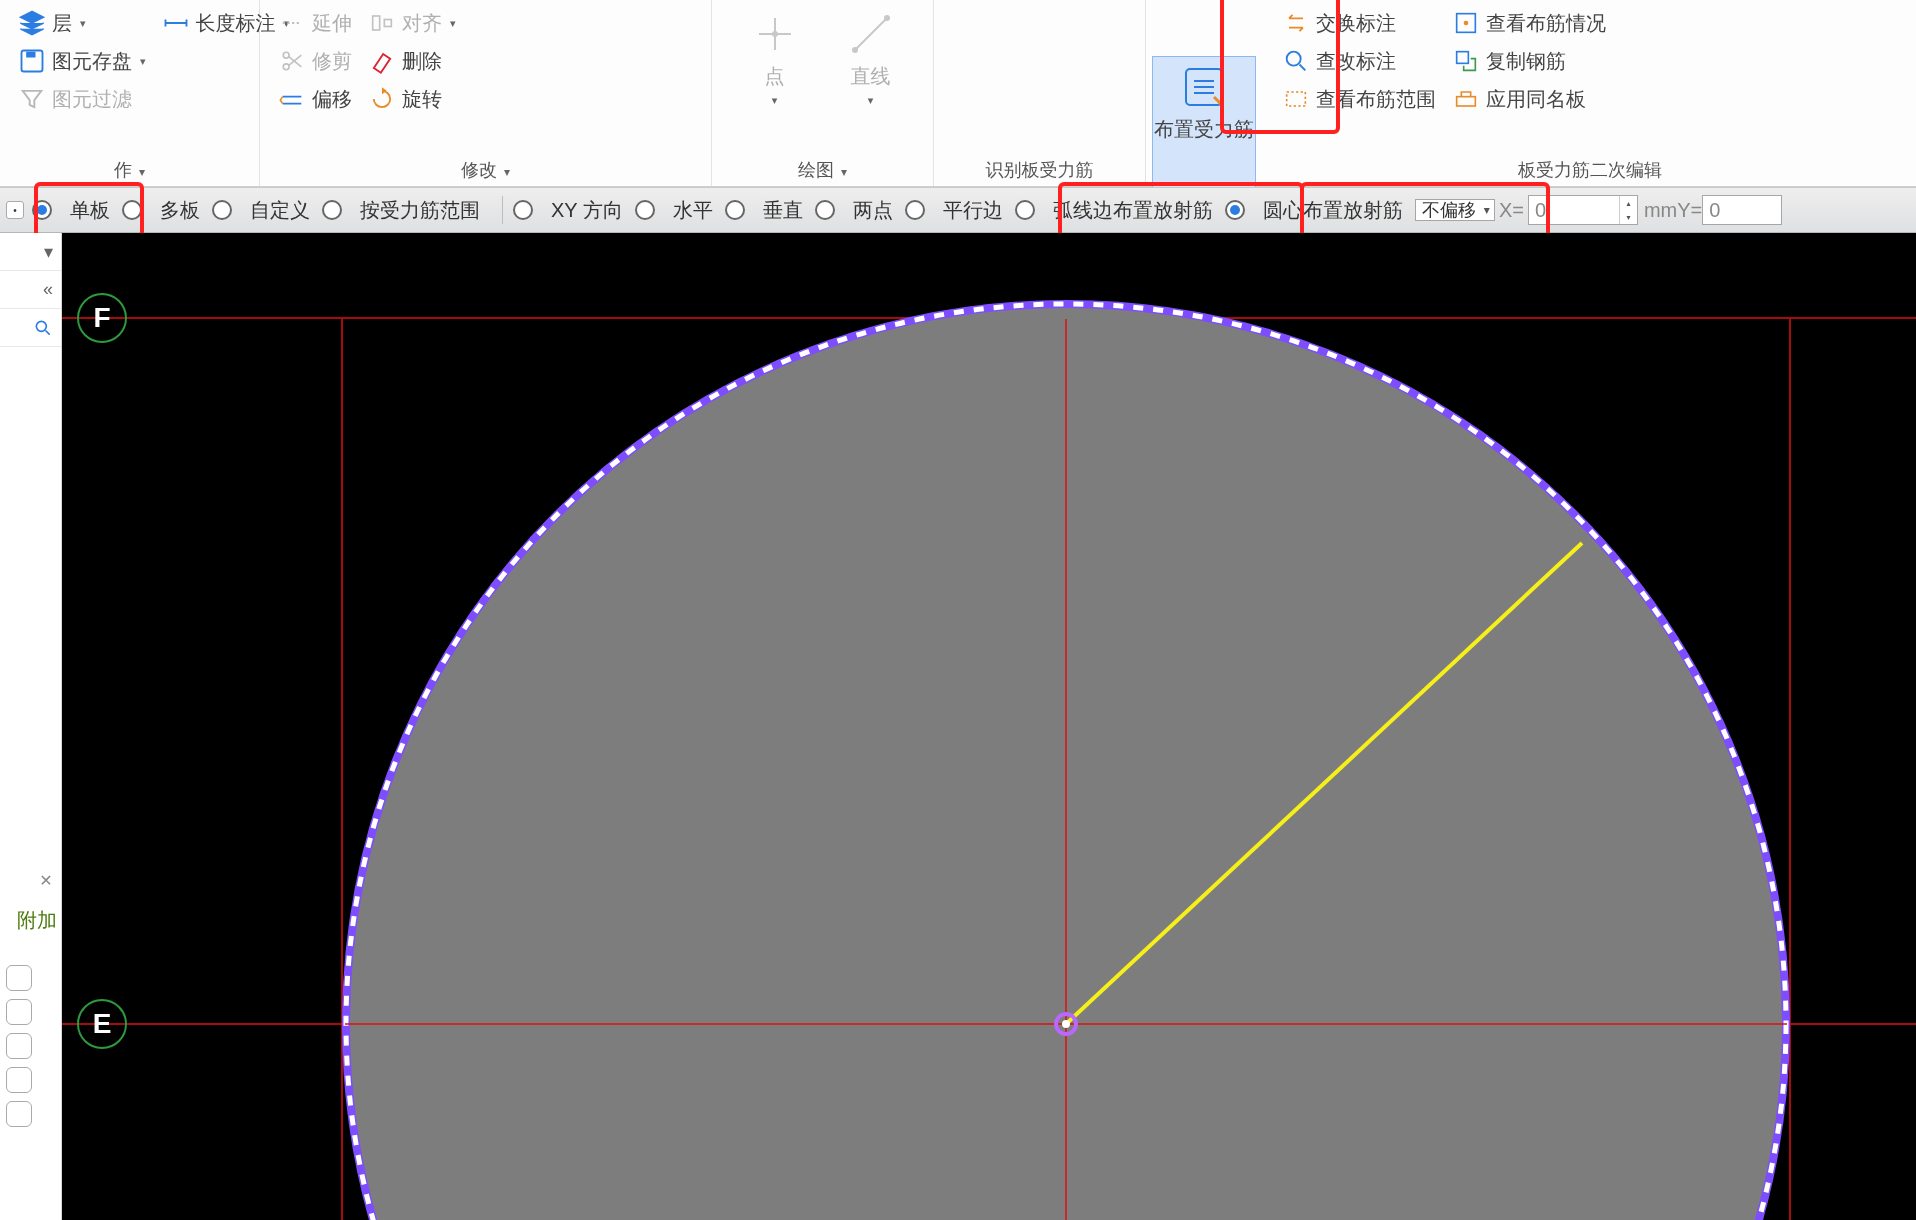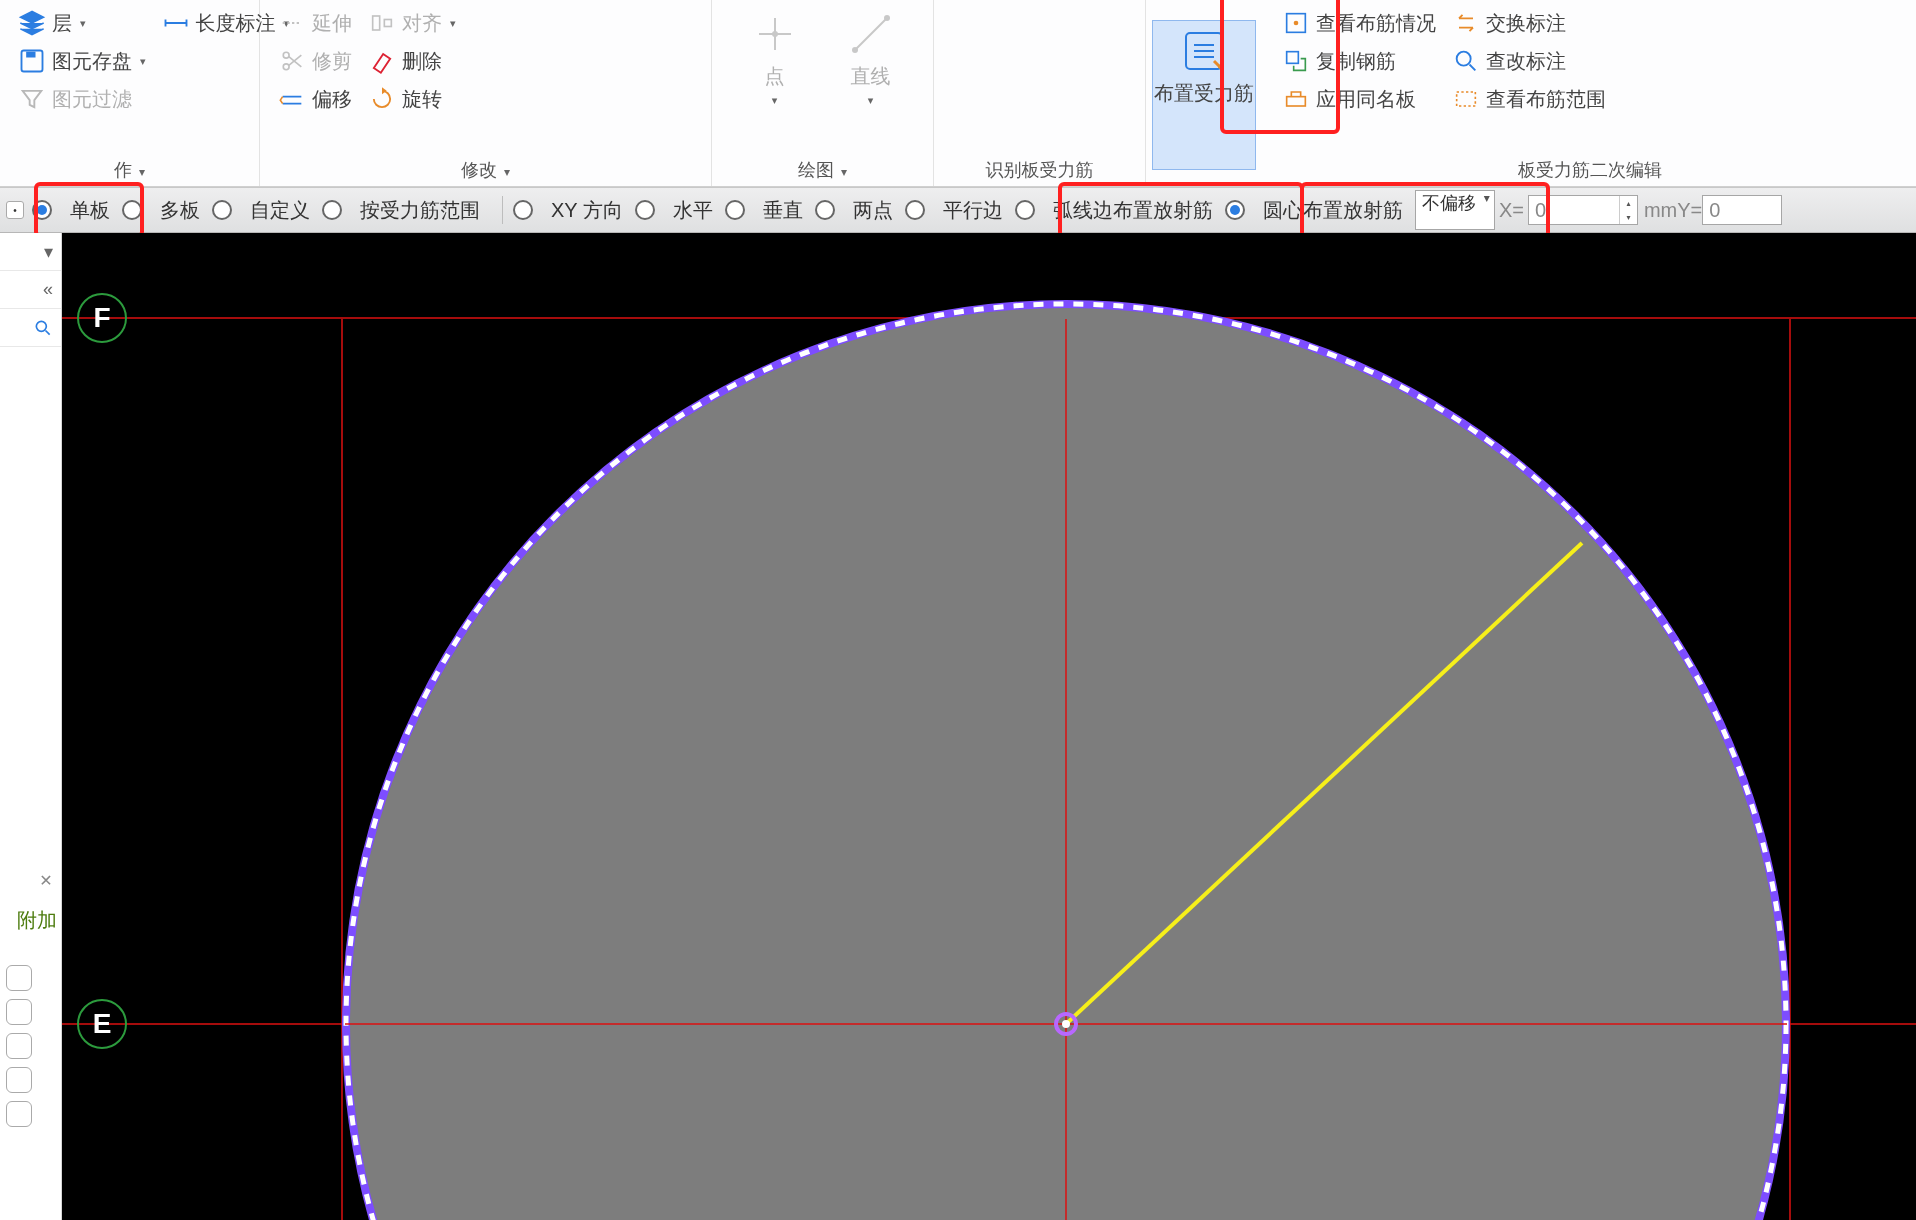--- a/index.html
+++ b/index.html
@@ -34,21 +34,21 @@
 .ico svg { width: 100%; height: 100%; }
 
 
 .optbar { position: relative; height: 46px; background: linear-gradient(#eeeeef,#dfe0e1); border-top: 1px solid #c8c8c8; border-bottom: 1px solid #b7b7b7; display: flex; align-items: center; padding: 0 6px; font-size: 20px; color: #333; }
 .dotbtn { width: 18px; height: 18px; border: 1px solid #aaa; border-radius: 3px; background: #fff; margin-right: 8px; display: inline-flex; align-items: center; justify-content: center; font-size: 10px; }
 .radio { display: inline-flex; align-items: center; margin-right: 12px; gap: 18px; cursor: pointer; white-space: nowrap; }
 .radio .r { width: 20px; height: 20px; border: 2px solid #666; border-radius: 50%; background: #fff; display: inline-flex; align-items: center; justify-content: center; }
 .radio.sel .r::after { content: ""; width: 10px; height: 10px; border-radius: 50%; background: #2b7de1; }
 .sep { width: 1px; height: 28px; background: #bdbdbd; margin: 0 10px; }
 
-.optbar .dropdown { height: 40px; background: #fff; border: 1px solid #a6a6a6; padding: 0 18px 0 6px; font-size: 18px; position: relative; min-width: 78px; display: inline-flex; align-items: flex-start; }
+.optbar .dropdown { height: 22px; background: #fff; border: 1px solid #a6a6a6; padding: 0 18px 0 6px; font-size: 18px; position: relative; min-width: 78px; display: inline-flex; align-items: center; }
 .optbar .dropdown::after { content: "▾"; position: absolute; right: 4px; font-size: 12px; color: #555; }
 .optbar .numlabel { margin: 0 4px; color: #888; }
 .optbar .num { width: 110px; height: 30px; border: 1px solid #a6a6a6; background: #fff; padding: 0 24px 0 6px; color: #888; position: relative; display: inline-flex; align-items: center; }
 .optbar .spin { position: absolute; right: 0; top: 0; bottom: 0; width: 18px; border-left: 1px solid #ccc; display: flex; flex-direction: column; }
 .optbar .spin div { flex: 1; font-size: 8px; display: flex; align-items: center; justify-content: center; color: #555; }
 .optbar .unit { margin-left: 6px; color: #888; }
 
 
 .leftpane { position: absolute; left: 0; top: 233px; width: 62px; bottom: 0; background: #fff; border-right: 1px solid #d6d6d6; }
 .leftpane .row { height: 38px; border-bottom: 1px solid #e8e8e8; display: flex; align-items: center; justify-content: flex-end; padding-right: 8px; font-size: 18px; color: #666; }
@@ -203,40 +203,67 @@
             <span class="drop">▾</span>
         </div>
       </div>
       <div class="group-label"><span>绘图</span> <span class="drop">▾</span></div>
     </div>
 
     <div class="ribbon-group" style="width:212px;">
       <div class="group-label"><span>识别板受力筋</span></div>
     </div>
 
-    <div class="ribbon-group noborder" style="width:118px;padding:20px 6px;">
+    <div class="ribbon-group noborder" style="width:118px;padding:20px 6px;margin-top:36px;">
       <div class="btn-big active" style="width:104px;height:150px;">
         <span class="icon">
             <svg viewBox="0 0 48 48">
               <rect x="6" y="6" width="36" height="36" rx="4" fill="none" stroke="#2b7de1" stroke-width="2"></rect>
               <path d="M14 24h20M14 18h20M14 30h20" stroke="#2b7de1" stroke-width="2"></path>
               <path d="M34 34l8 8" stroke="#e88b2a" stroke-width="3"></path>
               <path d="M42 42l-4-1 1-4z" fill="#e88b2a"></path>
             </svg>
           </span>
         <span>布置受力筋</span>
       </div>
     </div>
 
     <div class="ribbon-group noborder" style="flex:1;">
       <div class="cols">
         <div class="col">
           <div class="btn-small">
               <span class="ico">
                 <svg viewBox="0 0 24 24">
+                  <path d="M6 8h12M6 16h12M6 8l3-3M18 16l-3 3" stroke="#e88b2a" stroke-width="1.6" fill="none"></path>
+                </svg>
+              </span>
+              <span>交换标注</span>
+            </div>
+          <div class="btn-small">
+              <span class="ico">
+                <svg viewBox="0 0 24 24">
+                  <circle cx="10" cy="10" r="6" fill="none" stroke="#2b7de1" stroke-width="1.6"></circle>
+                  <path d="M15 15l5 5" stroke="#2b7de1" stroke-width="1.6"></path>
+                </svg>
+              </span>
+              <span>查改标注</span>
+            </div>
+          <div class="btn-small">
+              <span class="ico">
+                <svg viewBox="0 0 24 24">
+                  <rect x="4" y="6" width="16" height="12" fill="none" stroke="#e88b2a" stroke-width="1.4" stroke-dasharray="2 2"></rect>
+                </svg>
+              </span>
+              <span>查看布筋范围</span>
+            </div>
+        </div>
+        <div class="col">
+          <div class="btn-small">
+              <span class="ico">
+                <svg viewBox="0 0 24 24">
                   <rect x="4" y="4" width="16" height="16" fill="none" stroke="#2b7de1" stroke-width="1.4"></rect>
                   <circle cx="12" cy="12" r="2" fill="#e88b2a"></circle>
                 </svg>
               </span>
               <span>查看布筋情况</span>
             </div>
           <div class="btn-small">
               <span class="ico">
                 <svg viewBox="0 0 24 24">
                   <rect x="4" y="4" width="10" height="10" fill="none" stroke="#2b7de1" stroke-width="1.4"></rect>
@@ -246,47 +273,20 @@
               <span>复制钢筋</span>
             </div>
           <div class="btn-small">
               <span class="ico">
                 <svg viewBox="0 0 24 24">
                   <rect x="4" y="10" width="16" height="8" fill="none" stroke="#e88b2a" stroke-width="1.4"></rect>
                   <path d="M8 10V6h8v4" stroke="#e88b2a" stroke-width="1.4" fill="none"></path>
                 </svg>
               </span>
               <span>应用同名板</span>
-            </div>
-        </div>
-        <div class="col">
-          <div class="btn-small">
-              <span class="ico">
-                <svg viewBox="0 0 24 24">
-                  <path d="M6 8h12M6 16h12M6 8l3-3M18 16l-3 3" stroke="#e88b2a" stroke-width="1.6" fill="none"></path>
-                </svg>
-              </span>
-              <span>交换标注</span>
-            </div>
-          <div class="btn-small">
-              <span class="ico">
-                <svg viewBox="0 0 24 24">
-                  <circle cx="10" cy="10" r="6" fill="none" stroke="#2b7de1" stroke-width="1.6"></circle>
-                  <path d="M15 15l5 5" stroke="#2b7de1" stroke-width="1.6"></path>
-                </svg>
-              </span>
-              <span>查改标注</span>
-            </div>
-          <div class="btn-small">
-              <span class="ico">
-                <svg viewBox="0 0 24 24">
-                  <rect x="4" y="6" width="16" height="12" fill="none" stroke="#e88b2a" stroke-width="1.4" stroke-dasharray="2 2"></rect>
-                </svg>
-              </span>
-              <span>查看布筋范围</span>
             </div>
         </div>
       </div>
       <div class="group-label"><span>板受力筋二次编辑</span></div>
     </div>
 
   </div>
 
   <div class="redbox" style="left:1220px;top:-6px;width:120px;height:140px;"></div>
 </div>

